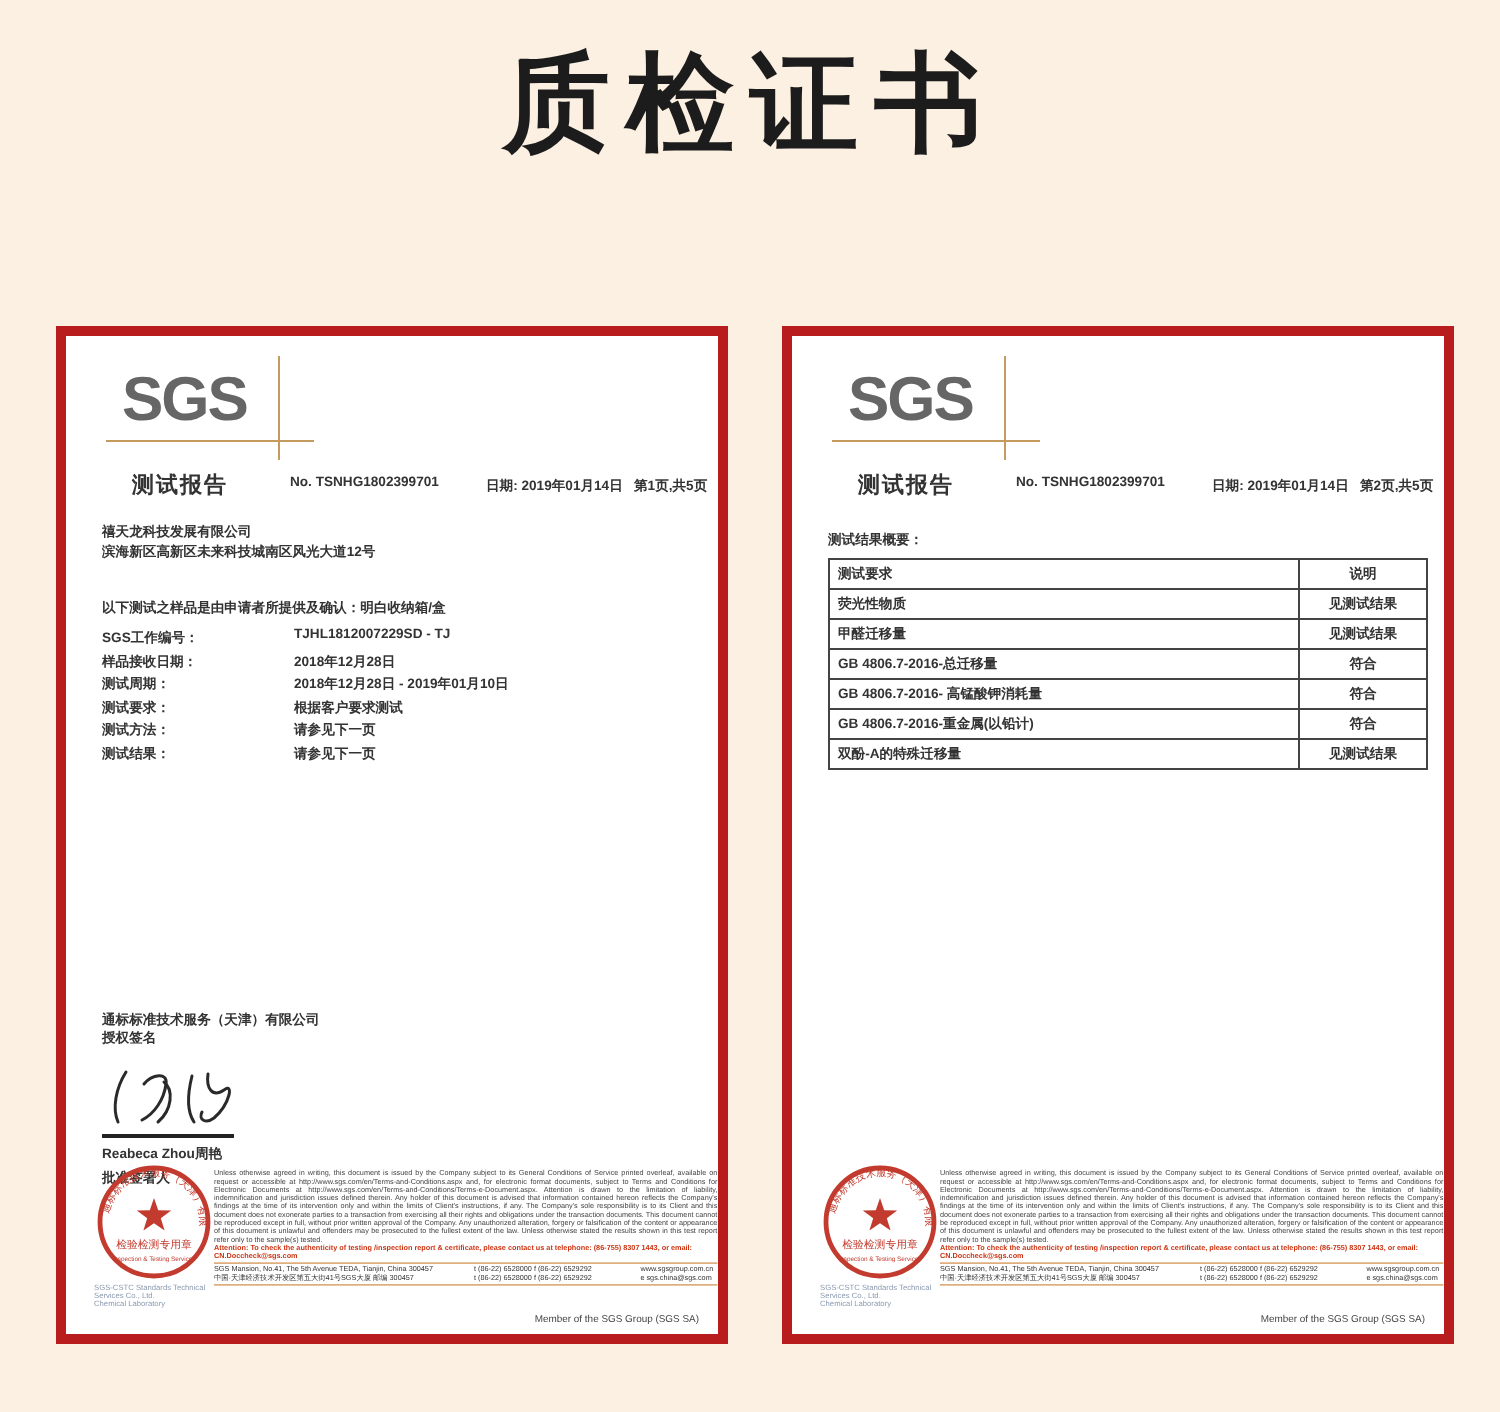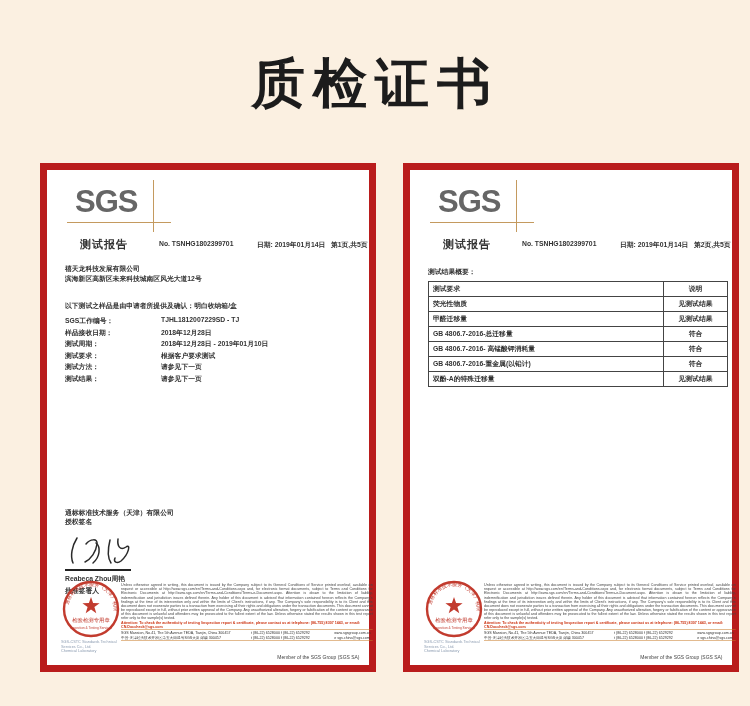--- a/index.html
+++ b/index.html
@@ -1,21 +1,21 @@
 <!DOCTYPE html>
 <html><head>
 <meta charset="utf-8">
 <style>
   * { margin:0; padding:0; box-sizing:border-box; }
   html,body { width:750px; height:706px; overflow:hidden; }
   body { background:#fbf0e1; font-family:"Liberation Sans","DejaVu Sans",sans-serif; color:#222; }
 
-  .page-title { text-align:center; padding-top:48px; font-size:54px; font-weight:900; color:#1c1c1c; letter-spacing:8px; }
-
-  .doc { position:absolute; top:163px; width:336px; height:509px; background:#fff; border:7px solid #b91c1c;margin-left:12px; }
+  .page-title { text-align:center; padding-top:16px; font-size:54px; font-weight:900; color:#1c1c1c; letter-spacing:8px; }
+
+  .doc { position:absolute; top:163px; width:336px; height:509px; background:#fff; border:5px solid #b91c1c; }
   .doc-left { left:28px; }
   .doc-right { left:391px; }
 
   
   .sgs-logo { position:relative; margin:13px 0 0 28px; width:110px; height:46px; }
   .sgs-text { font-size:31px; font-weight:800; color:#666; letter-spacing:-1px; line-height:38px; font-family:"Liberation Sans",sans-serif; }
   .sgs-hline { position:absolute; left:-8px; top:39px; width:104px; height:1px; background:#c49a5f; }
   .sgs-vline { position:absolute; left:78px; top:-3px; width:1px; height:52px; background:#c49a5f; }
 
   

